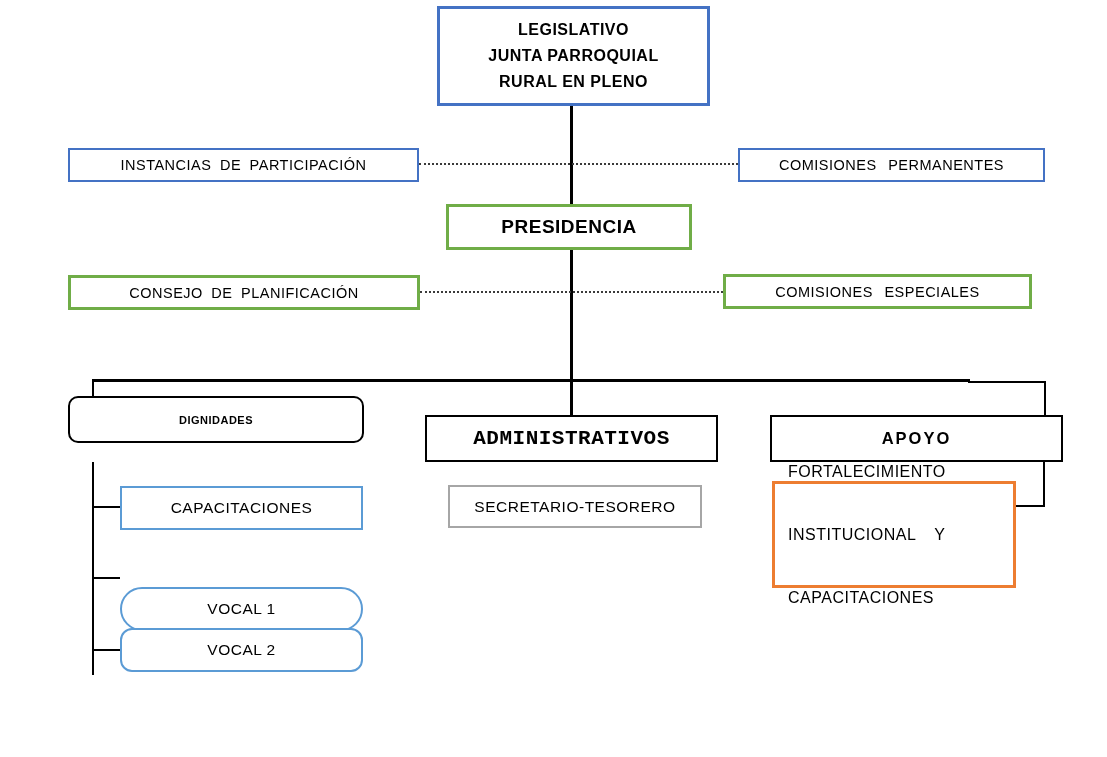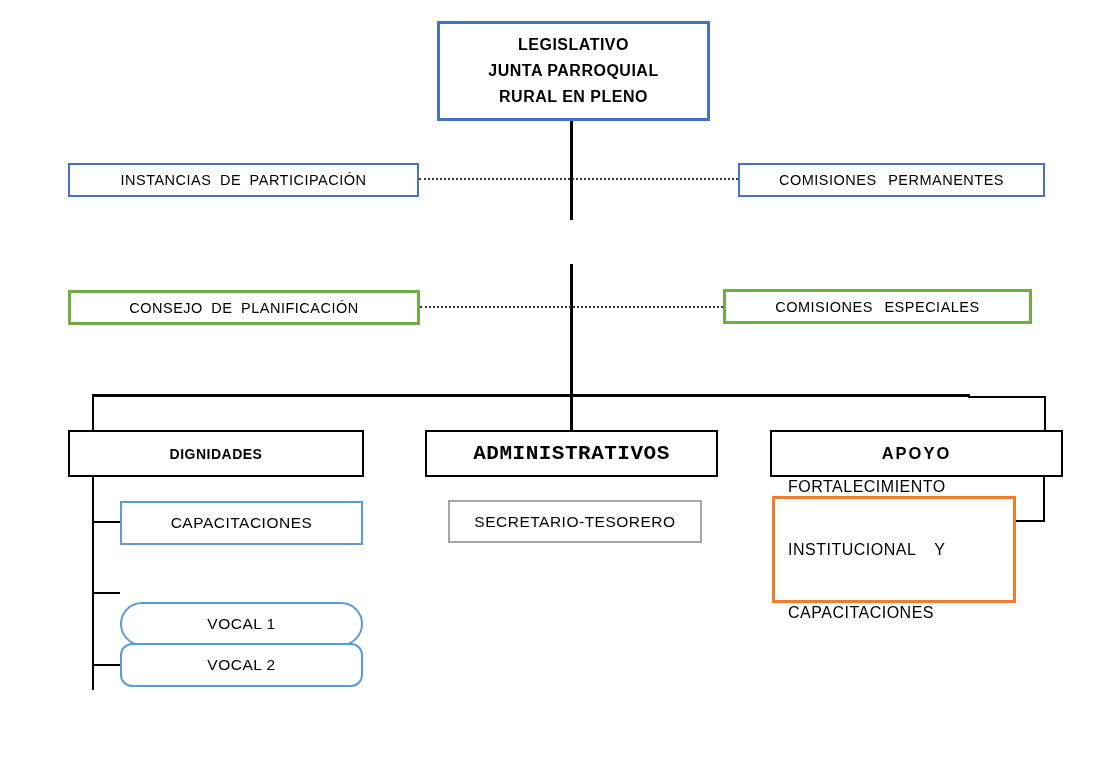--- a/index.html
+++ b/index.html
@@ -8,21 +8,20 @@
     background: #ffffff;
   }
   #canvas {
     position: relative;
     width: 1107px;
     height: 675px;
     background: #ffffff;
     font-family: "Liberation Sans", "DejaVu Sans", sans-serif;
     color: #000000;
     overflow: hidden;
-    margin-top: 15px;
   }
   .node {
     position: absolute;
     background: #ffffff;
     display: flex;
     align-items: center;
     justify-content: center;
     text-align: center;
     box-sizing: border-box;
     letter-spacing: 0.5px;
@@ -39,21 +38,21 @@
   .b-gray    { border: 2px solid #A6A6A6; }
   .b-orange3 { border: 3px solid #ED7D31; gap: 36px; }
 
   
   #legislativo      { left: 437px; top: 6px;   width: 273px; height: 100px; font-size: 16px; line-height: 26px; flex-direction: column; }
   #instancias       { left: 68px;  top: 148px; width: 351px; height: 34px; font-size: 14.5px; word-spacing: 4px; }
   #com-permanentes  { left: 738px; top: 148px; width: 307px; height: 34px; font-size: 14.5px; word-spacing: 7px; }
   #presidencia      { left: 446px; top: 204px; width: 246px; height: 46px; font-size: 19px; }
   #consejo          { left: 68px;  top: 275px; width: 352px; height: 35px; font-size: 14.5px; word-spacing: 4px; }
   #com-especiales   { left: 723px; top: 274px; width: 309px; height: 35px; font-size: 14.5px; word-spacing: 7px; }
-  #dignidades       { left: 68px;  top: 415px; width: 296px; height: 47px; font-size: 14px; }
+  #dignidades       { left: 68px;  top: 396px; width: 296px; height: 47px; font-size: 11px; border-radius: 10px; }
   #administrativos  { left: 425px; top: 415px; width: 293px; height: 47px; font-size: 21px; font-family: Liberation Mono, monospace; }
   #apoyo            { left: 770px; top: 415px; width: 293px; height: 47px; font-size: 16.5px; letter-spacing: 2px; }
   #vicepresidente   { left: 120px; top: 486px; width: 243px; height: 44px; font-size: 15.5px; }
   #vocal1           { left: 120px; top: 587px; width: 243px; height: 44px; font-size: 15.5px; border-radius: 22px; }
   #vocal2           { left: 120px; top: 628px; width: 243px; height: 44px; font-size: 15.5px; border-radius: 12px; }
   #vocal3           { left: 120px; top: 699px; width: 243px; height: 44px; font-size: 15.5px; border-radius: 10px; }
   #secretario       { left: 448px; top: 485px; width: 254px; height: 43px; font-size: 15.5px; }
   #fortalecimiento  { left: 772px; top: 481px; width: 244px; height: 107px;
                       font-size: 16px; line-height: 27px;
                       flex-direction: column; align-items: flex-start;
@@ -110,20 +109,23 @@
   </div>
 
   <div class="node b-blue" id="instancias">
     <span>INSTANCIAS DE PARTICIPACIÓN</span>
   </div>
 
   <div class="node b-blue" id="com-permanentes">
     <span>COMISIONES PERMANENTES</span>
   </div>
 
+  <div class="node bold b-green3" id="presidencia">
+    <span>PRESIDENCIA</span>
+  </div>
 
   <div class="node b-green3" id="consejo">
     <span>CONSEJO DE PLANIFICACIÓN</span>
   </div>
 
   <div class="node b-green3" id="com-especiales">
     <span>COMISIONES ESPECIALES</span>
   </div>
 
   <div class="node bold b-black" id="dignidades">

